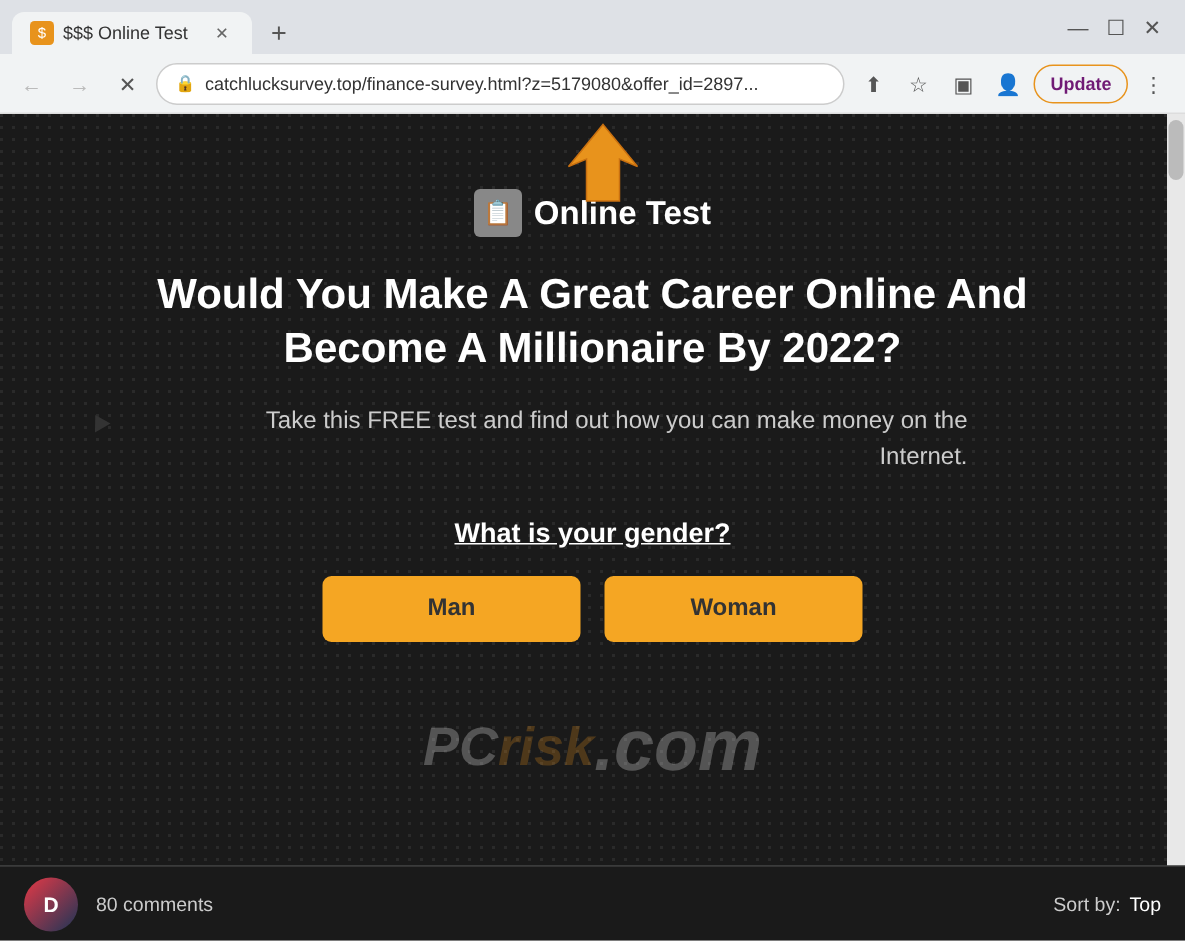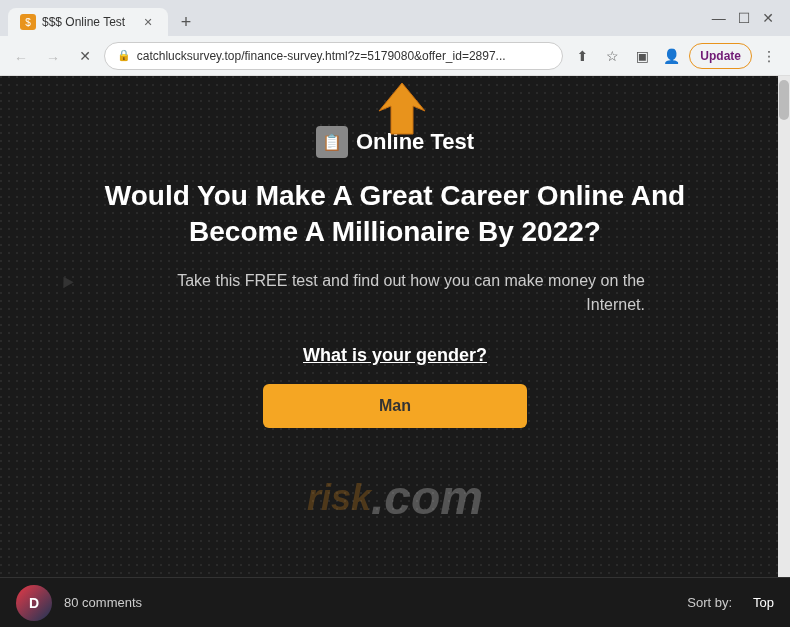--- a/index.html
+++ b/index.html
@@ -251,21 +251,21 @@
       margin-bottom: 18px;
       text-decoration: underline;
     }
 
     .gender-buttons {
       display: flex;
       gap: 16px;
     }
 
     .gender-btn {
-      width: 264px;
+      width: 172px;
       height: 44px;
       background: #f5a623;
       border: none;
       border-radius: 6px;
       font-size: 16px;
       font-weight: bold;
       color: #333;
       cursor: pointer;
       display: flex;
       align-items: center;
@@ -317,21 +317,21 @@
 
     .comments-text {
       font-size: 13px;
       color: #ccc;
     }
 
     .sort-area {
       margin-left: auto;
       display: flex;
       align-items: center;
-      gap: 21px;
+      gap: 6px;
       font-size: 13px;
       color: #ccc;
       text-align: center;
     }
 
     .sort-value {
       font-weight: normal;
       color: #ffffff;
     }
 
@@ -451,23 +451,25 @@
     </div>
 
     <h1 class="main-heading">Would You Make A Great Career Online And Become A Millionaire By 2022?</h1>
 
     <p class="sub-text">Take this FREE test and find out how you can make money on the Internet.</p>
 
     <p class="question">What is your gender?</p>
 
     <div class="gender-buttons">
       <button class="gender-btn">Man</button>
+      <button class="gender-btn">Woman</button>
     </div>
 
     <div class="watermark">
+      <span class="watermark-pc">PC</span>
       <span class="watermark-risk">risk</span>
       <span class="watermark-com">.com</span>
     </div>
   </div>
 
   <div class="bottom-bar">
     <div class="disqus-icon">D</div>
     <span class="comments-text">80 comments</span>
     <div class="sort-area">
       <span>Sort by:</span>

